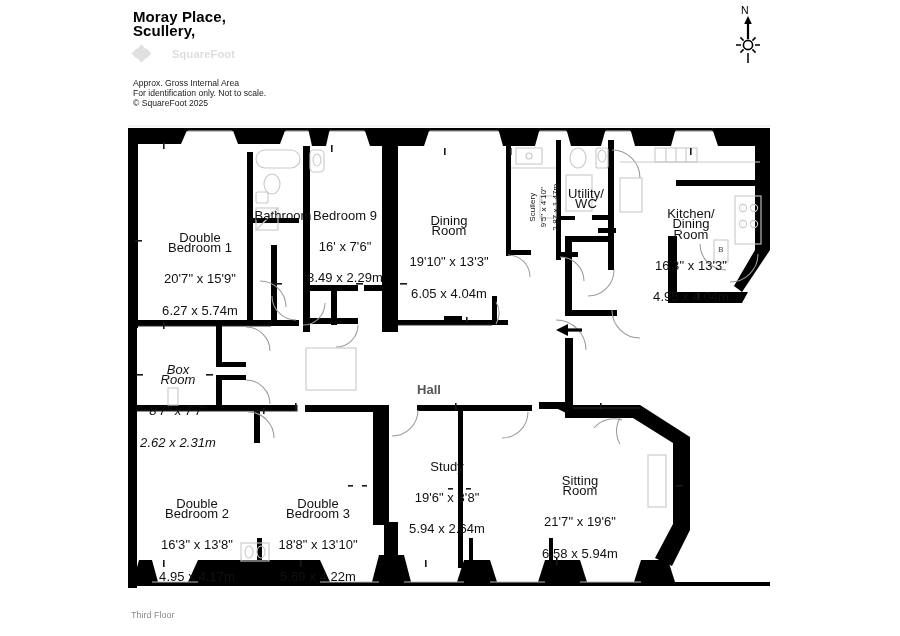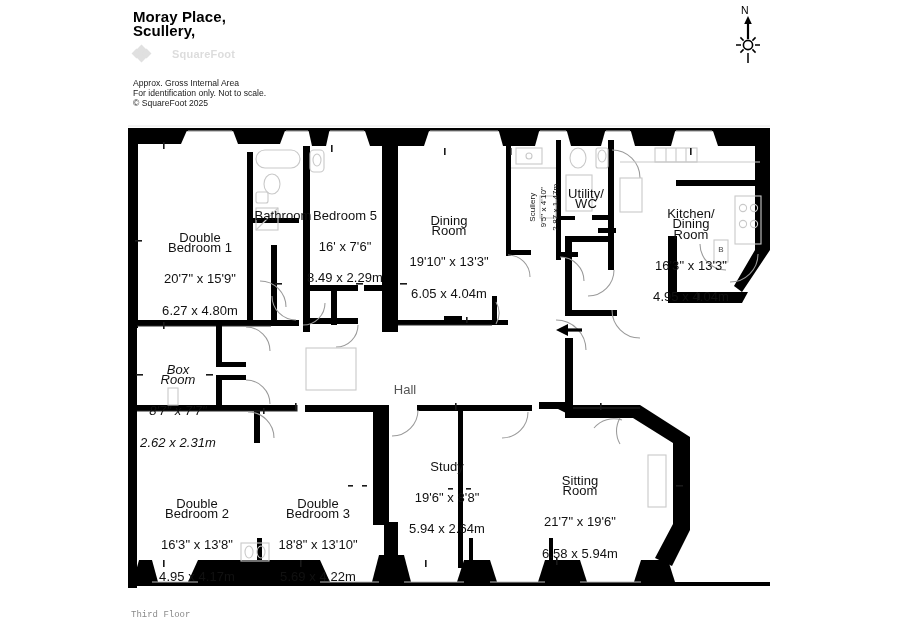--- a/index.html
+++ b/index.html
@@ -17,21 +17,21 @@
   #logo .dia i:nth-child(2){left:5px;top:0px;}
   #logo .dia i:nth-child(3){left:5px;top:8px;}
   #logo .dia i:nth-child(4){left:10px;top:4px;}
   #logo .wordmark{font-size:11px;font-weight:bold;color:#8d8d8d;letter-spacing:.2px;}
   #meta{margin-top:16px;font-size:8.6px;line-height:10.2px;color:#1a1a1a;}
 
   
   #compass{left:728px;top:5px;width:40px;height:62px;}
   #compass .nlbl{position:absolute;left:13px;top:-1px;font-size:10.5px;}
   
-  #footer{left:131px;top:610px;font-size:9px;color:#8a8a8a;font-family:Liberation Mono, monospace;}
+  #footer{left:131px;top:610px;font-size:9px;color:#8a8a8a;}
 
   
   #plan{left:0;top:0;width:900px;height:636px;}
   svg{display:block;}
 
   
   .rlabel{position:absolute;text-align:center;font-size:13px;line-height:10.4px;
           color:#111;white-space:pre;letter-spacing:.05px;}
   .rot{transform:rotate(-90deg);transform-origin:center center;}
   .tiny{font-size:8px;}
@@ -306,29 +306,29 @@
   <g fill="#000">
     <polygon points="556,408 568,402 568,414"></polygon>
   </g>
 
 </svg>
 </div>
 
 <div class="rlabel" style="left:150px;top:212px;width:100px;">
   <div><div>Double</div><div>Bedroom 1</div></div>
   <div>20'7" x 15'9"</div>
-  <div>6.27 x 4.80m</div>
+  <div>6.27 x 5.74m</div>
 </div>
 
 <div class="rlabel" style="left:252px;top:190px;width:62px;">
   <div>Bathroom</div>
 </div>
 
 <div class="rlabel" style="left:306px;top:190px;width:78px;">
-  <div>Bedroom 5</div>
+  <div>Bedroom 9</div>
   <div>16' x 7'6"</div>
   <div>8.49 x 2.29m</div>
 </div>
 
 <div class="rlabel" style="left:404px;top:195px;width:90px;">
   <div><div>Dining</div><div>Room</div></div>
   <div>19'10" x 13'3"</div>
   <div>6.05 x 4.04m</div>
 </div>
 
@@ -347,21 +347,21 @@
   <div>16'3" x 13'3"</div>
   <div>4.95 x 4.04m</div>
 </div>
 
 <div class="rlabel" style="left:138px;top:344px;width:80px;font-style:italic;">
   <div><div>Box</div><div>Room</div></div>
   <div>8'7" x 7'7"</div>
   <div>2.62 x 2.31m</div>
 </div>
 
-<div class="rlabel" style="left:380px;top:364px;width:50px;color:#555;">
+<div class="rlabel" style="left:404px;top:364px;width:50px;color:#555;font-weight:bold;">
   <div>Hall</div>
 </div>
 
 <div class="rlabel" style="left:148px;top:478px;width:98px;">
   <div><div>Double</div><div>Bedroom 2</div></div>
   <div>16'3" x 13'8"</div>
   <div>4.95 x 4.17m</div>
 </div>
 
 <div class="rlabel" style="left:268px;top:478px;width:100px;">

